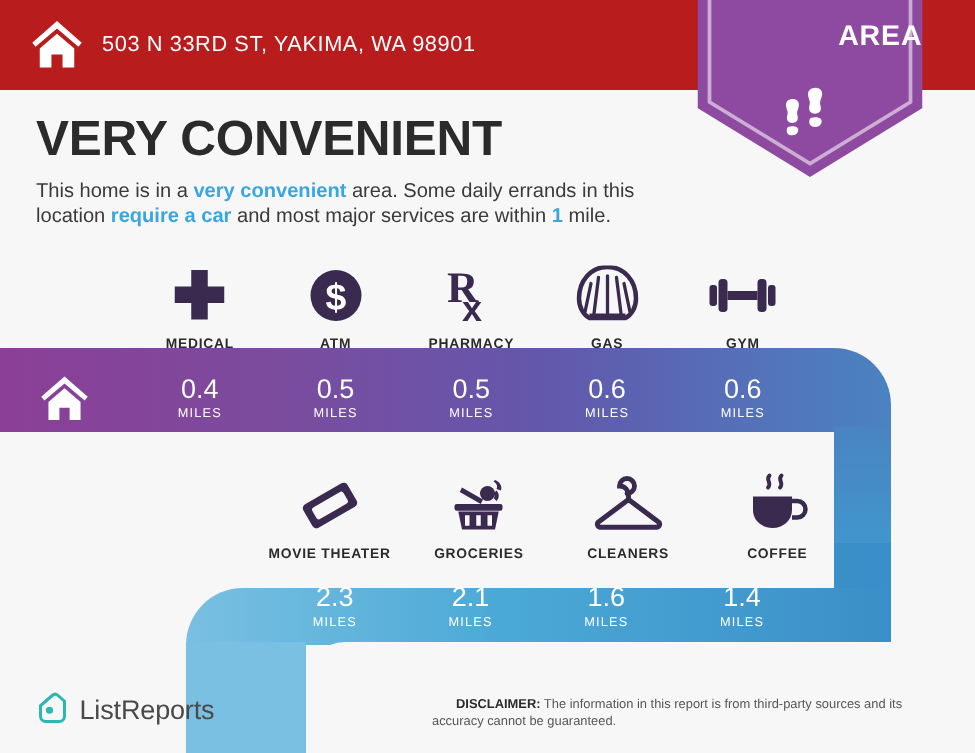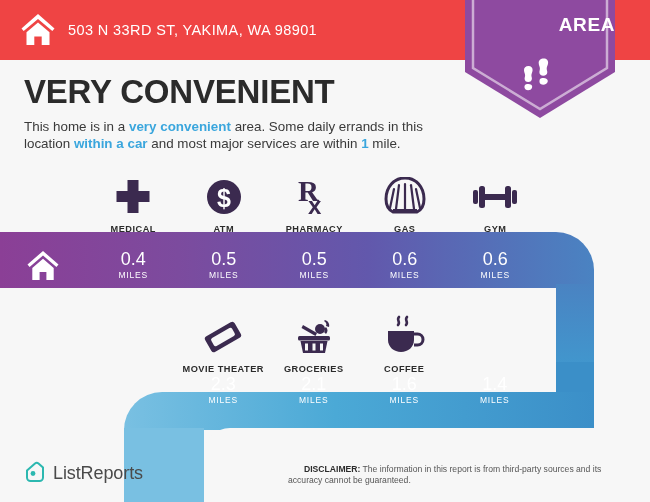--- a/index.html
+++ b/index.html
@@ -7,21 +7,21 @@
   body {
     font-family:"Liberation Sans", sans-serif;
     background:#f7f7f7;
     position:relative;
     overflow:hidden;
   }
 
   
   .header {
     position:absolute; left:0; top:0; width:650px; height:60px;
-    background:#ef4444;
+    background:#b91c1c;
     display:flex; align-items:center;
   }
   .header-home { margin-left:20px; width:36px; height:34px; display:block; }
   .header-address {
     color:#ffffff; font-size:14.5px; letter-spacing:0.4px;
     margin-left:12px; font-weight:400; white-space:nowrap;
   }
 
   
   .badge {
@@ -42,40 +42,40 @@
   }
   .subtitle {
     position:absolute; left:24px; top:118px; width:445px;
     font-size:13.4px; line-height:17px; color:#3a3a3a;
   }
   .hl { color:#3aa6dd; font-weight:700; }
 
   
   .icon-row { position:absolute; display:flex; }
   .icon-row.row1 { left:88px; top:175px; width:472px; }
-  .icon-row.row2 { left:178px; top:315px; width:382px; }
+  .icon-row.row2 { left:178px; top:315px; width:382px;gap:16px; }
   .icon-cell {
     width:90.5px; display:flex; flex-direction:column;
     align-items:center; justify-content:flex-end;
   }
   .icon-cell .glyph { height:42px; display:flex; align-items:flex-end; justify-content:center; }
   .icon-cell .glyph svg { display:block; }
   .icon-cell .cap {
     margin-top:7px; font-size:9.2px; font-weight:700;
     color:#2b2b2b; letter-spacing:0.5px; white-space:nowrap;
   }
 
   
   .ribbon { position:absolute; left:0; top:232px; width:650px; height:270px; }
   .ribbon svg { display:block; }
 
   
   .band-row { position:absolute; display:flex; }
   .band-row.r1 { left:88px; top:241px; width:472px; height:46px; }
-  .band-row.r2 { left:178px; top:366px; width:382px; height:46px; }
+  .band-row.r2 { left:178px; top:380px; width:382px; height:46px; }
   .band-cell {
     width:90.5px; display:flex; flex-direction:column;
     align-items:center; justify-content:center; color:#ffffff;
   }
   .band-cell .num { font-size:18px; font-weight:400; line-height:20px; }
   .band-cell .unit { font-size:8.5px; font-weight:400; letter-spacing:0.8px; margin-top:1px; }
 
   .ribbon-home {
     position:absolute; left:26px; top:250px; width:34px; height:32px;
   }
@@ -114,21 +114,21 @@
       <path d="M78.8 58.5c2.8 0 4.6 2 4.3 4.5-.3 2.6-1.4 3.7-1.4 5.5 0 1.5.6 2.3.6 3.7 0 2.2-1.7 3.6-4 3.6s-3.9-1.4-3.9-3.6c0-1.5.5-2.2.5-3.8 0-1.8-1.1-2.9-1.2-5.4-.2-2.6 1.9-4.5 5.1-4.5z"></path>
       <path d="M75.7 78.5c2.3-.6 4.6-.5 6 .4 1.2.7 1.3 2.1.8 3.4-.7 1.6-2.3 2.4-4.1 2.4-2.2 0-3.7-1-3.9-2.8-.1-1.4.2-3 1.2-3.4z"></path>
     </g>
   </svg>
   <div class="badge-text">
     <div>AREA</div>
   </div>
 </div>
 
 <div class="title">VERY CONVENIENT</div>
-<div class="subtitle"><span>This home is in a </span><span class="hl">very convenient</span><span> area. Some daily errands in this location </span><span class="hl">within a car</span><span> and most major services are within </span><span class="hl">1</span><span> mile.</span></div>
+<div class="subtitle"><span>This home is in a </span><span class="hl">very convenient</span><span> area. Some daily errands in this location </span><span class="hl">require a car</span><span> and most major services are within </span><span class="hl">1</span><span> mile.</span></div>
 
 <div class="icon-row row1">
   <div class="icon-cell">
     <span class="glyph">
       <svg width="40" height="40" viewBox="0 0 40 40">
           <path fill="#3b2a4f" d="M14.5 3h11v11h11v11h-11v11h-11V25h-11V14h11z" rx="2"></path>
         </svg>
     </span>
     <span class="cap">MEDICAL</span>
   </div>
@@ -279,20 +279,30 @@
             <rect x="12" y="28.5" width="3" height="7"></rect>
             <rect x="19.5" y="28.5" width="3" height="7"></rect>
             <rect x="27" y="28.5" width="3" height="7"></rect>
           </g>
         </svg>
     </span>
     <span class="cap">GROCERIES</span>
   </div>
   <div class="icon-cell">
     <span class="glyph">
+      <svg width="48" height="40" viewBox="0 0 48 40">
+          <path d="M24 13 v4" fill="none" stroke="#3b2a4f" stroke-width="3"></path>
+          <path d="M24 14 c0-5 -3-7 -6-7 a5 5 0 1 1 5 5" fill="none" stroke="#3b2a4f" stroke-width="3.2" stroke-linecap="round"></path>
+          <path d="M24 16 L4 31 a2 2 0 0 0 1.4 3.5 H42.6 A2 2 0 0 0 44 31 Z" fill="none" stroke="#3b2a4f" stroke-width="3.4" stroke-linejoin="round"></path>
+        </svg>
+    </span>
+    <span class="cap">CLEANERS</span>
+  </div>
+  <div class="icon-cell">
+    <span class="glyph">
       <svg width="44" height="42" viewBox="0 0 44 42">
           <g fill="none" stroke="#3b2a4f" stroke-width="2.6" stroke-linecap="round">
             <path d="M16 10 c3-3 -2-5 1-8"></path>
             <path d="M24 10 c3-3 -2-5 1-8"></path>
           </g>
           <path d="M6 16 h26 v9 c0 7 -6 12 -13 12 S6 32 6 25 Z" fill="#3b2a4f"></path>
           <path d="M32 19 h3.5 a5.5 5.5 0 0 1 0 11 H32" fill="none" stroke="#3b2a4f" stroke-width="3"></path>
         </svg>
     </span>
     <span class="cap">COFFEE</span>

